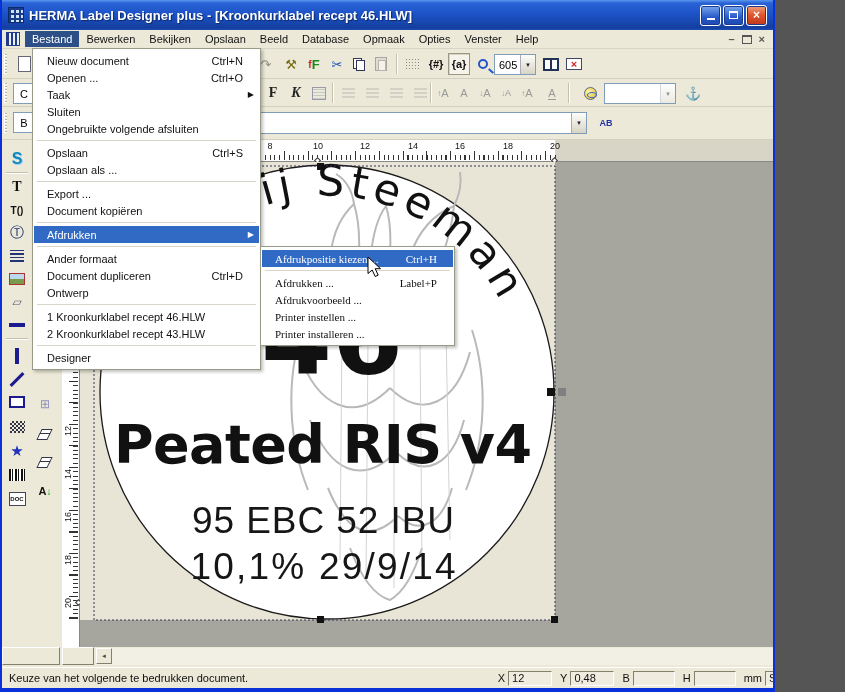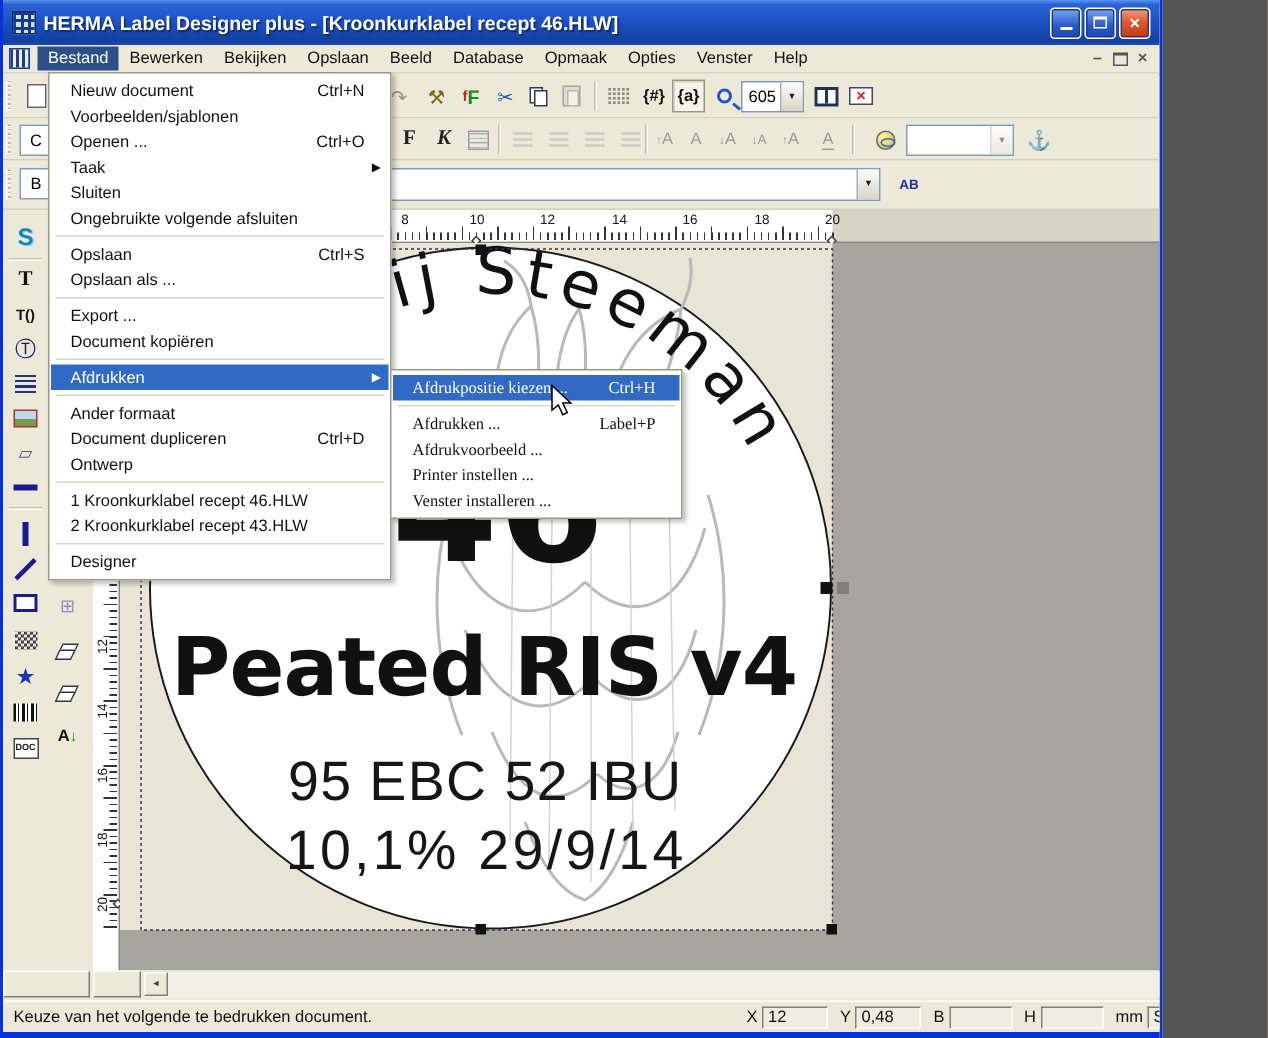--- a/index.html
+++ b/index.html
@@ -468,23 +468,20 @@
     <span class="grip-corner"></span>
   </div>
   <div class="bottom-frame"></div>
 
   <div class="menu">
     <div class="mi">
         <span>Nieuw document</span>
         <span class="ms">Ctrl+N</span>
       </div>
     <div class="mi">
-        <span>Voorbeelden/sjablonen</span>
-      </div>
-    <div class="mi">
         <span>Openen ...</span>
         <span class="ms">Ctrl+O</span>
       </div>
     <div class="mi">
         <span>Taak</span>
         <span class="ma">▶</span>
       </div>
     <div class="mi">
         <span>Sluiten</span>
       </div>
@@ -545,21 +542,21 @@
         <span>Afdrukken ...</span>
         <span class="ms">Label+P</span>
       </div>
     <div class="mi">
         <span>Afdrukvoorbeeld ...</span>
       </div>
     <div class="mi">
         <span>Printer instellen ...</span>
       </div>
     <div class="mi">
-        <span>Venster installeren ...</span>
+        <span>Printer installeren ...</span>
       </div>
   </div>
 
   <svg class="cursor-svg" width="16" height="22" viewBox="0 0 16 22">
     <path d="M1,1 L1,17.5 L5.2,14 L8.2,20.5 L11.2,19.1 L8.2,12.7 L13.5,12.7 Z" fill="#fff" stroke="#000" stroke-width="1"></path>
   </svg>
 
 </div>
 
 </body></html>

